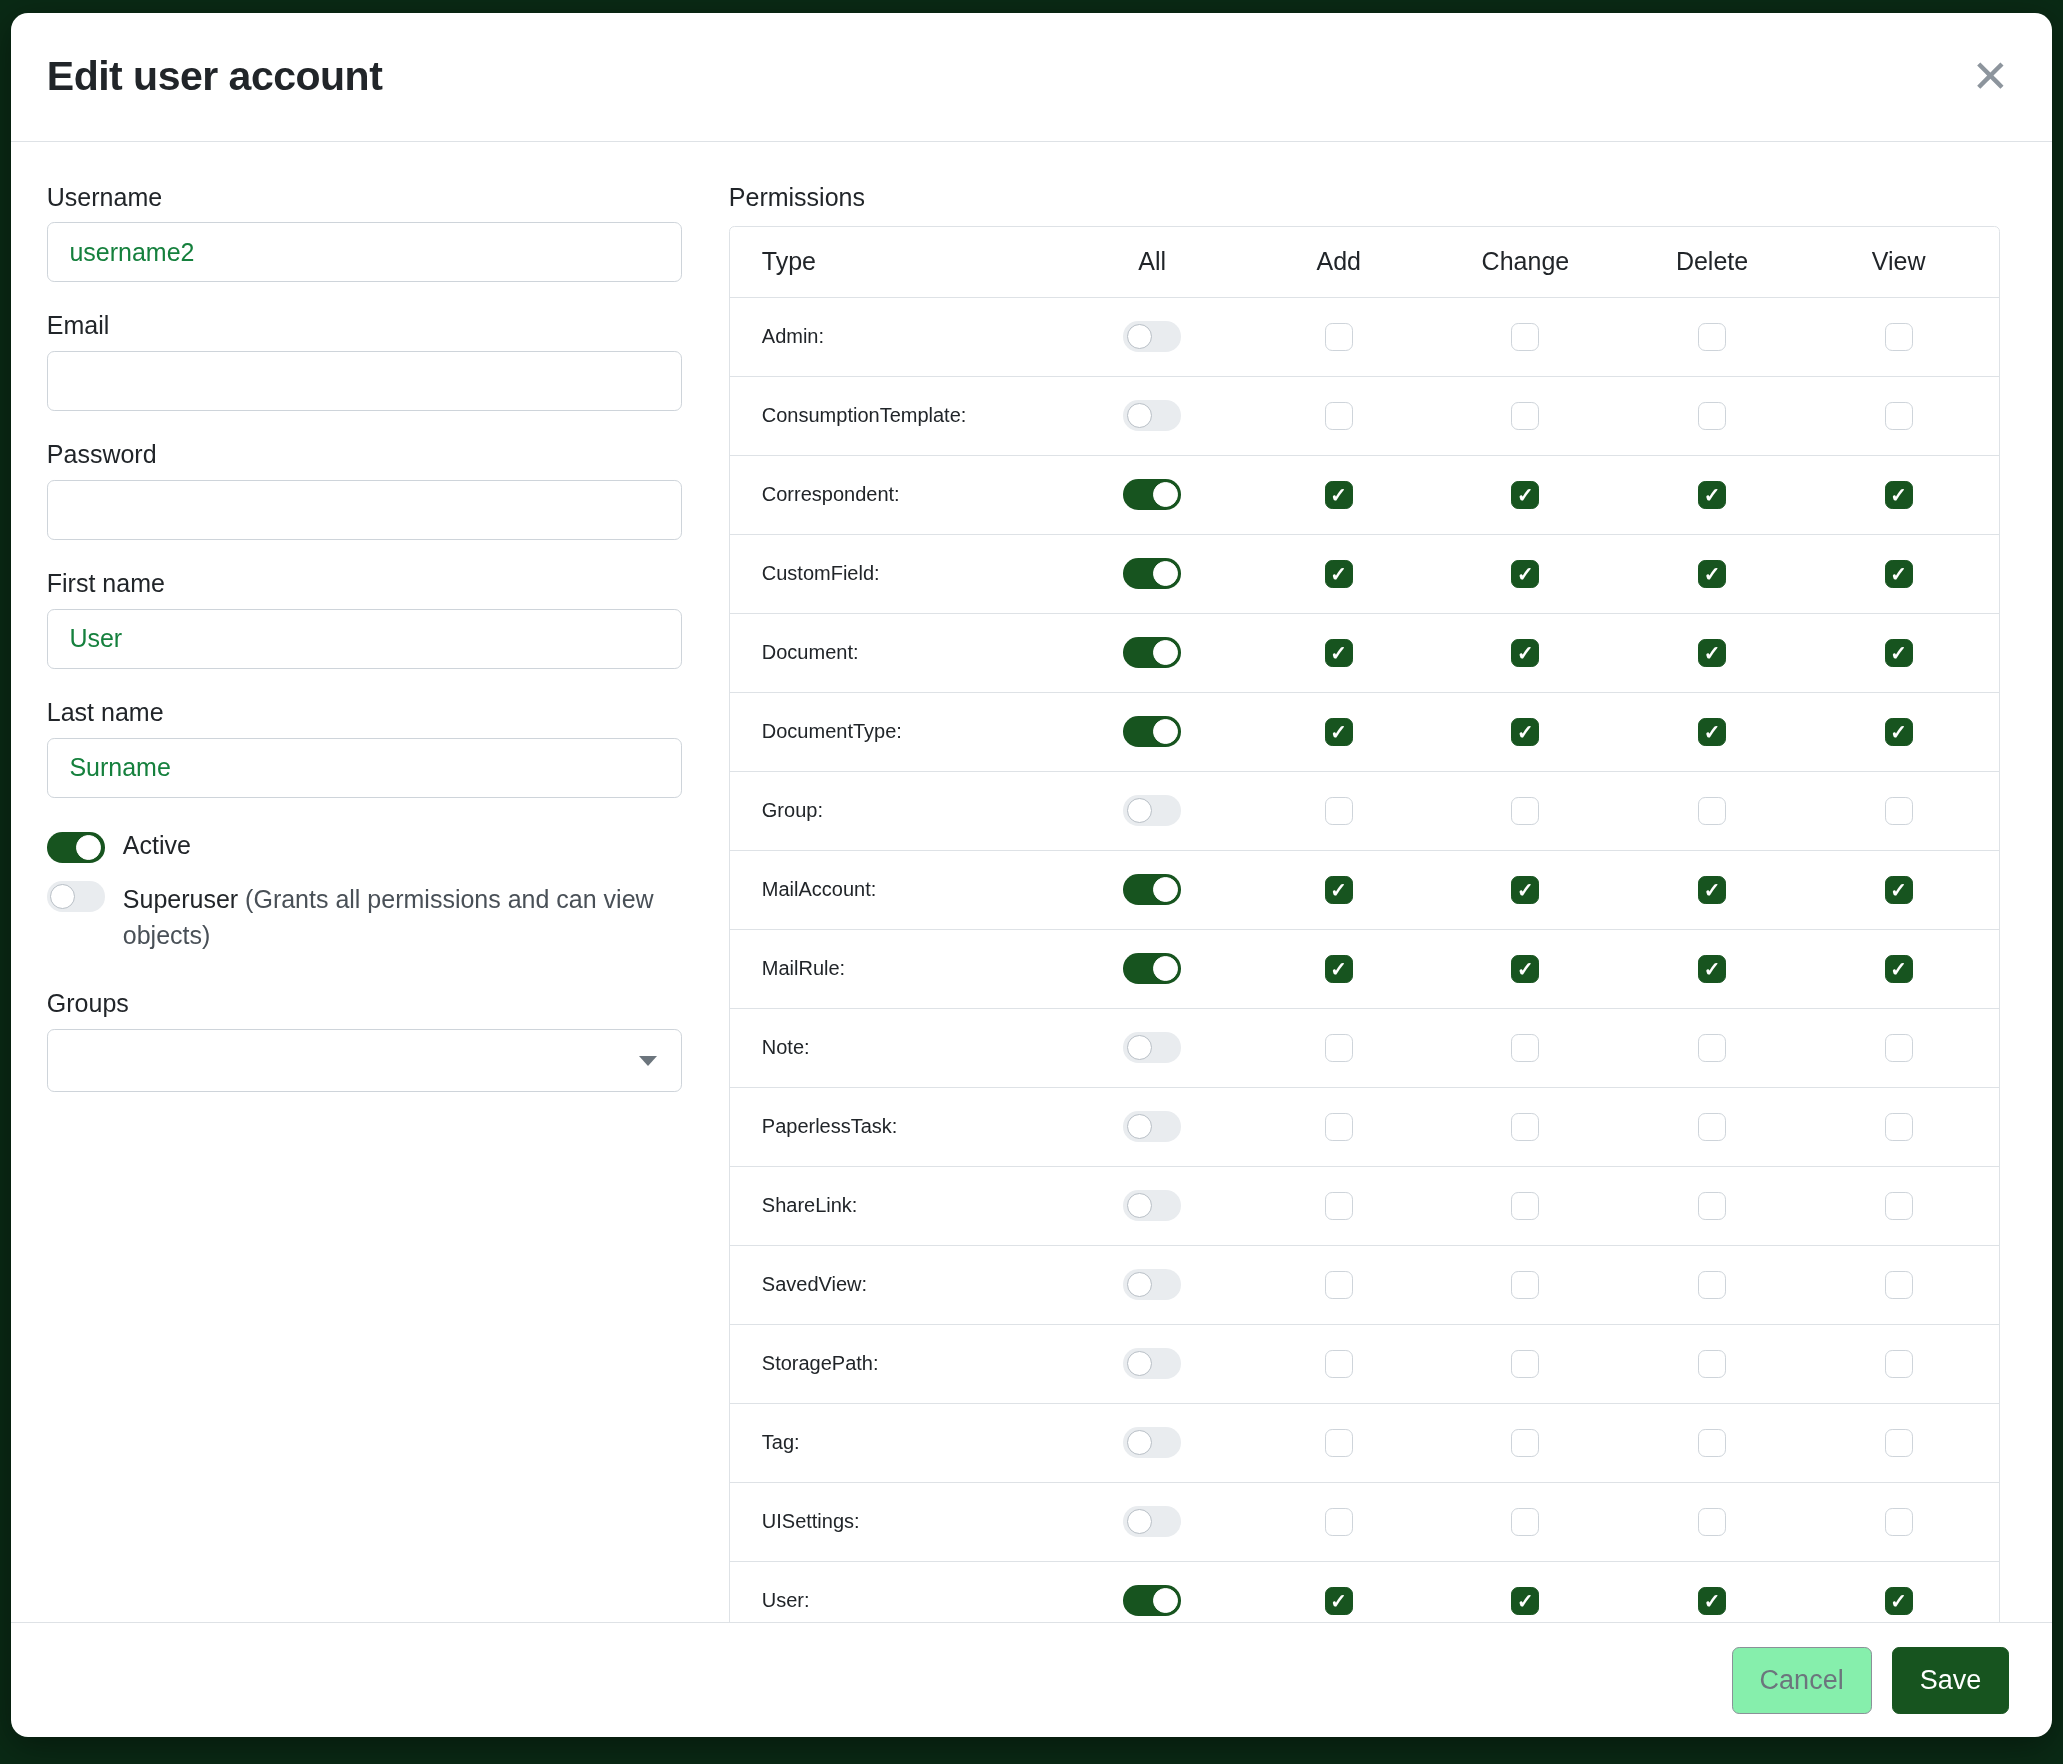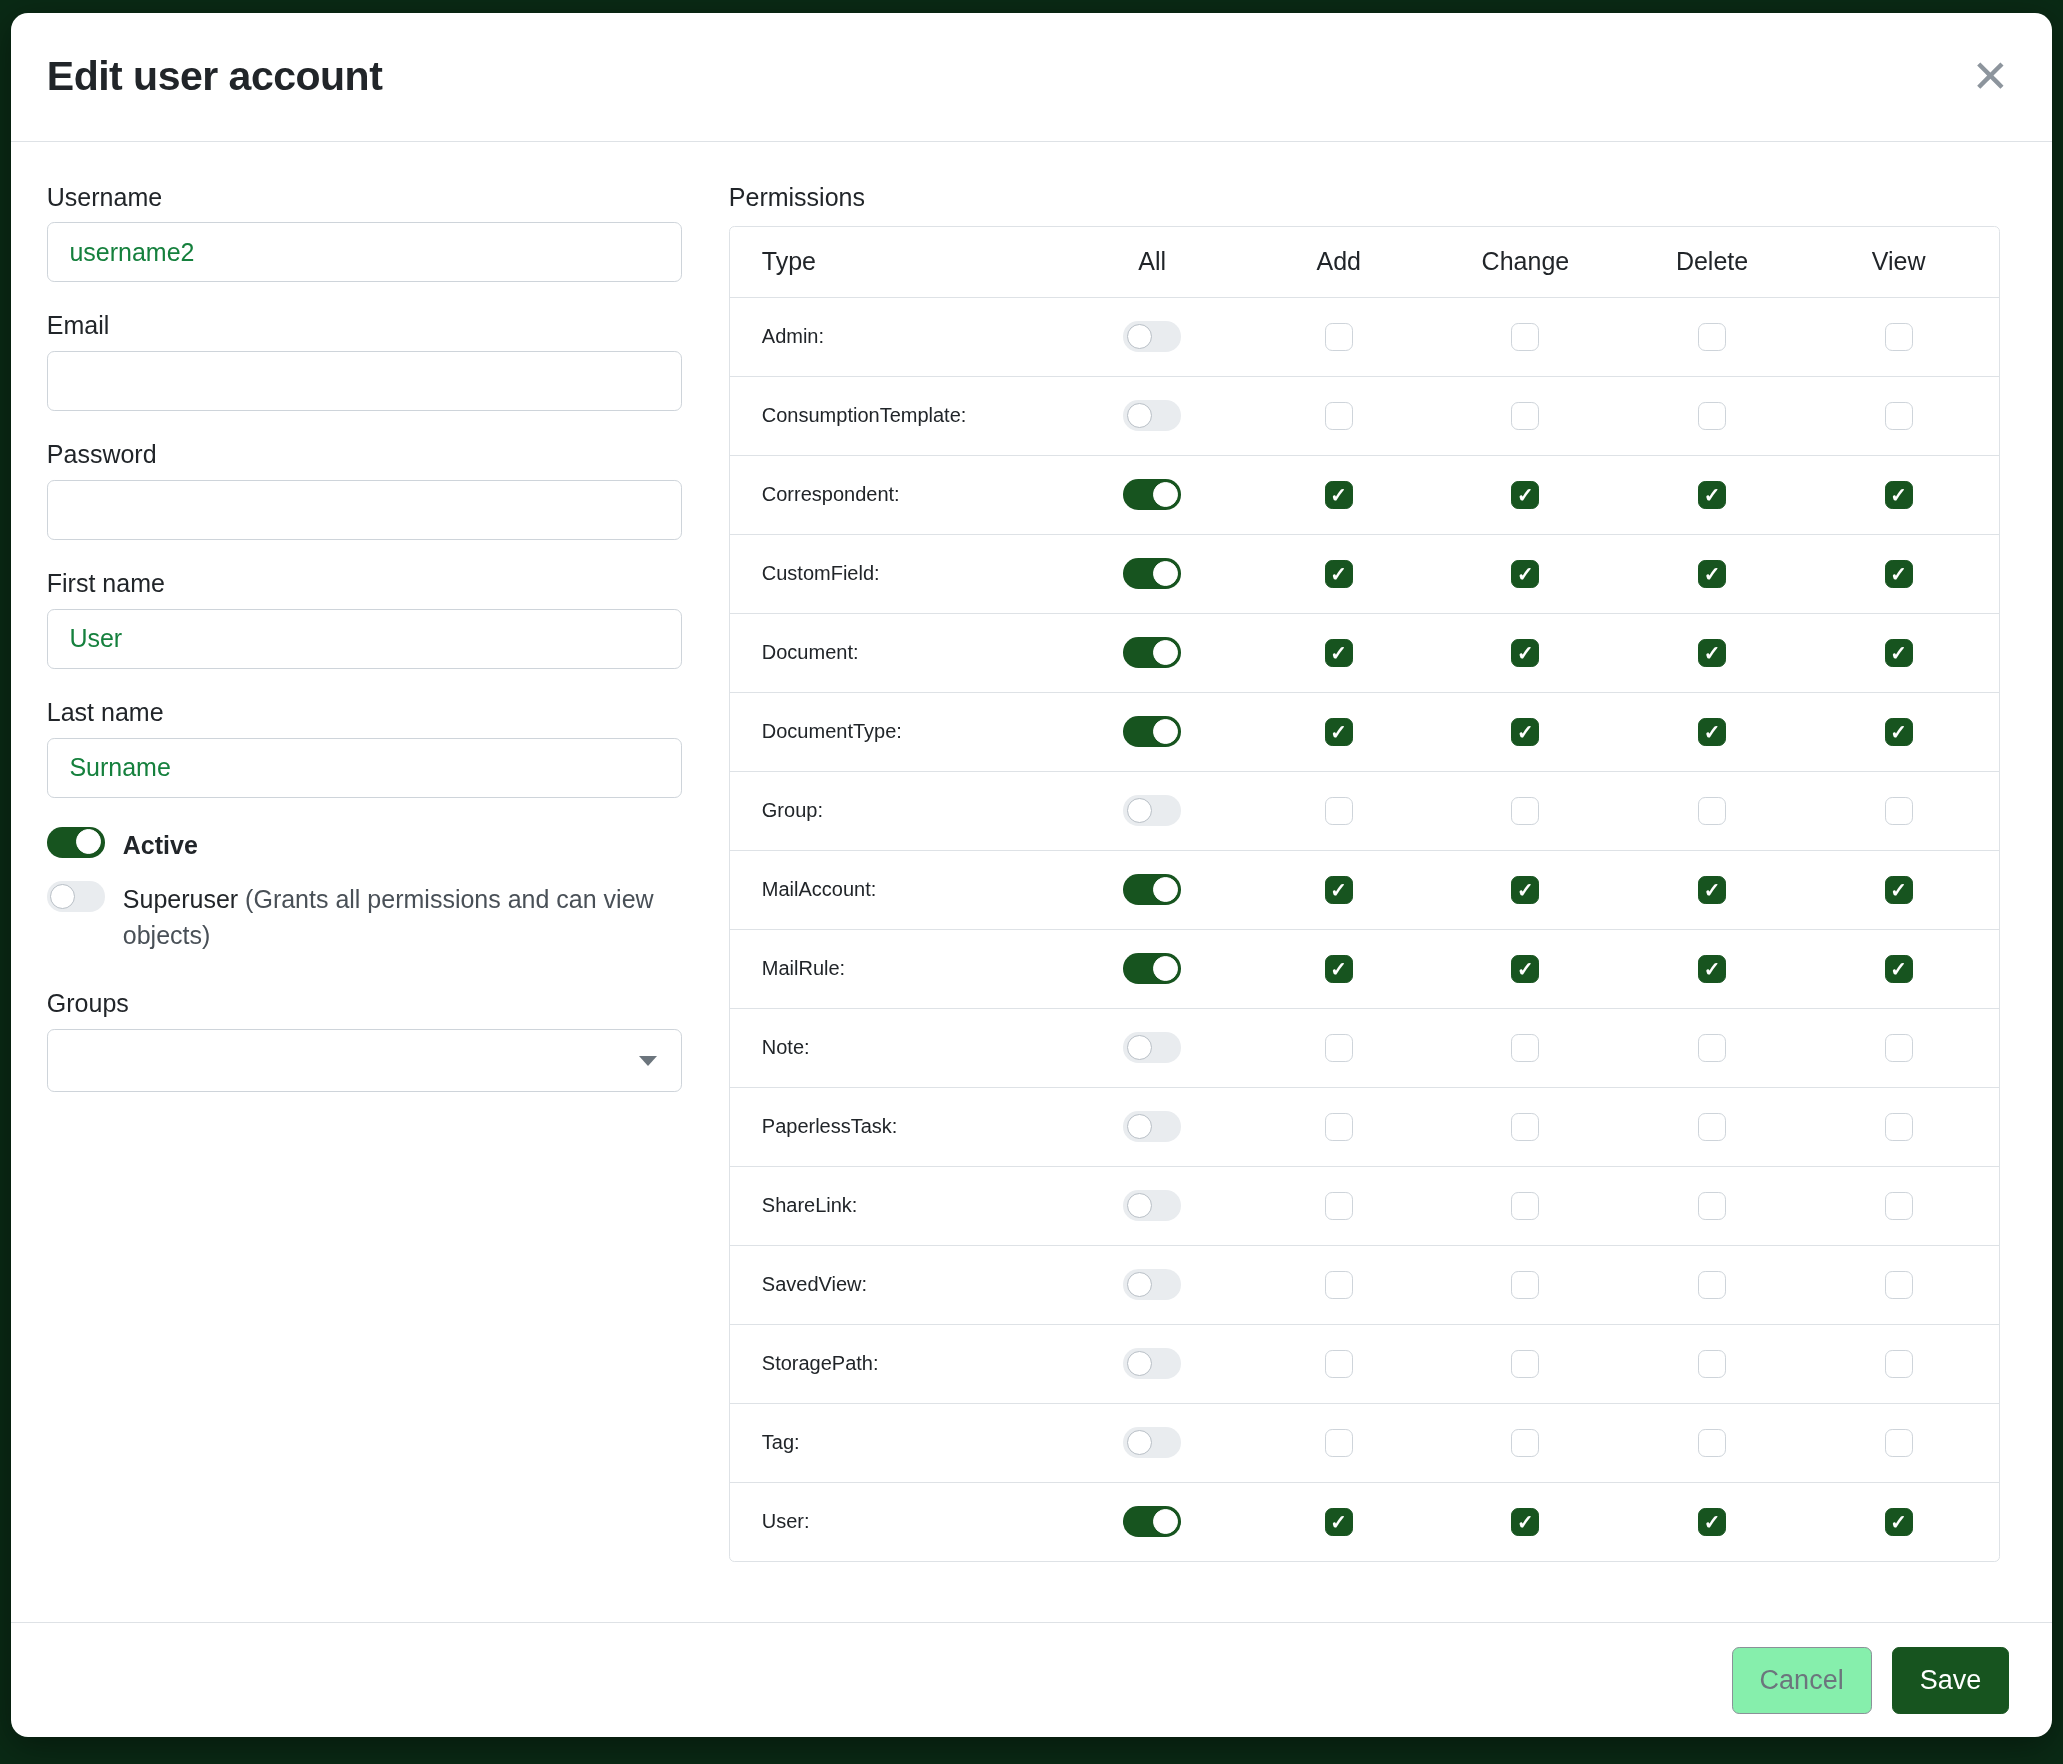--- a/index.html
+++ b/index.html
@@ -44,21 +44,21 @@
     position:relative; display:inline-block; cursor:pointer; flex:none;
   }
   .switch .knob {
     position:absolute; top:2.7px; left:3.6px; width:25px; height:25px; border-radius:50%;
     background:#fff; border:0.9px solid #b8bfc6; box-sizing:border-box;
   }
   .switch.on { background:#17541f; }
   .switch.on .knob { left:auto; right:3.6px; border-color:#fff; }
 
   .toggle-row { display:flex; align-items:flex-start; gap:18px; font-size:25px; }
-  .toggle-row.active-row { margin:27px 0 18px; align-items:flex-start;font-weight:bold; }
+  .toggle-row.active-row { margin:27px 0 18px; align-items:flex-end; }
   .toggle-row.superuser-row { margin-bottom:36px; }
   .toggle-text { line-height:1.45; }
   .su-note { color:#495057; }
 
   .select-box {
     position:relative; height:61px; border:0.9px solid #ced4da; border-radius:7.2px;
     background:#fff; cursor:pointer;
   }
   .caret {
     position:absolute; right:23.4px; top:50%; margin-top:-4.5px;
@@ -468,20 +468,40 @@
                   <div class="cb"></div>
                 </div>
                 <div class="perm-cell">
                   <div class="cb"></div>
                 </div>
                 <div class="perm-cell">
                   <div class="cb"></div>
                 </div>
               </div>
               <div class="perm-row">
+                <div class="perm-type">UISettings:</div>
+                <div class="perm-cell">
+                  <div class="switch">
+                    <div class="knob"></div>
+                  </div>
+                </div>
+                <div class="perm-cell">
+                  <div class="cb"></div>
+                </div>
+                <div class="perm-cell">
+                  <div class="cb"></div>
+                </div>
+                <div class="perm-cell">
+                  <div class="cb"></div>
+                </div>
+                <div class="perm-cell">
+                  <div class="cb"></div>
+                </div>
+              </div>
+              <div class="perm-row">
                 <div class="perm-type">User:</div>
                 <div class="perm-cell">
                   <div class="switch on">
                     <div class="knob"></div>
                   </div>
                 </div>
                 <div class="perm-cell">
                   <div class="cb checked">✓</div>
                 </div>
                 <div class="perm-cell">

